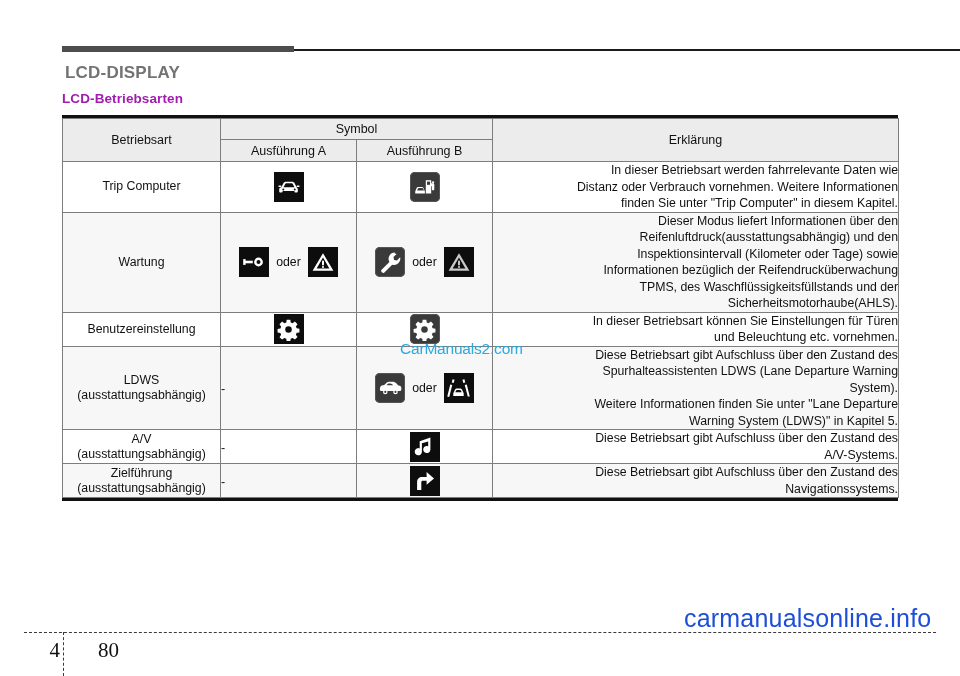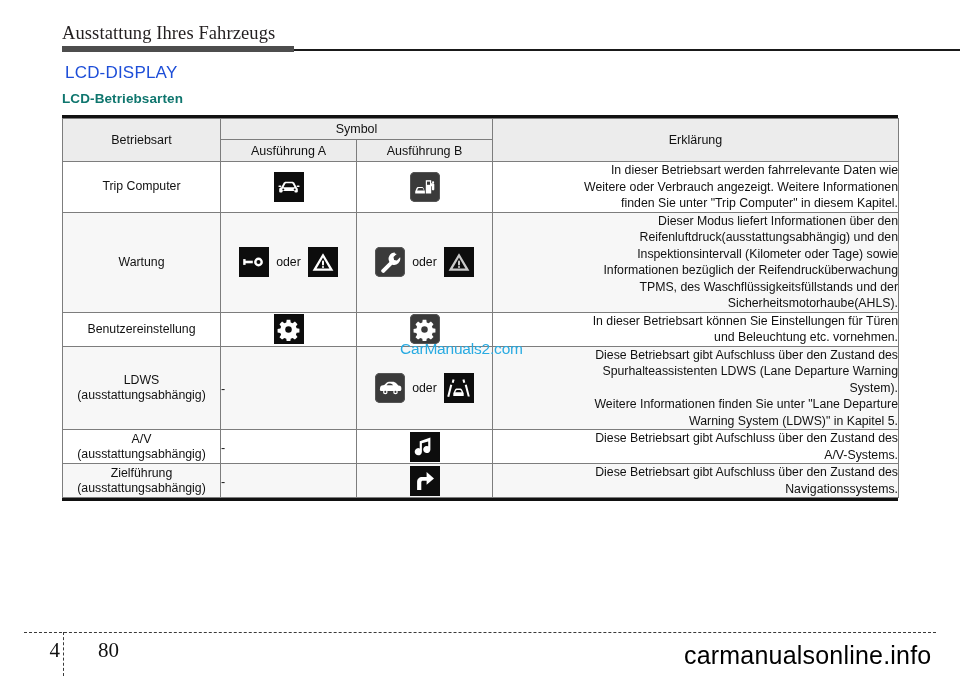--- a/index.html
+++ b/index.html
@@ -52,31 +52,31 @@
     height: 2px;
     background: #1a1a1a;
   }
 
   
   .h1 {
     position: absolute;
     left: 65px;
     top: 63px;
     font-size: 17px;
-    font-weight: normal;
-    color: #1d4ed8;
+    font-weight: bold;
+    color: #737373;
     letter-spacing: .2px;
   }
   .h2 {
     position: absolute;
     left: 62px;
     top: 91px;
     font-size: 13.5px;
     font-weight: bold;
-    color: #0f766e;
+    color: #a21caf;
     letter-spacing: .1px;
   }
 
   
   .tbl-wrap {
     position: absolute;
     left: 62px;
     top: 118px;
     width: 836px;
   }
@@ -219,23 +219,23 @@
     left: 70px;
     top: 638px;
     font-family: "Liberation Serif", serif;
     font-size: 21px;
     color: #111;
     margin-left: 28px;
   }
   .wm-bottom {
     position: absolute;
     left: 684px;
-    top: 641px;
+    top: 604px;
     font-size: 25px;
-    color: #000000;
+    color: #1d4ed8;
     letter-spacing: .2px;
     white-space: nowrap;
   }
   .wm-table {
     position: absolute;
     left: 400px;
     top: 340px;
     font-size: 15.5px;
     font-weight: normal;
     color: #29abe2;
@@ -244,21 +244,20 @@
     pointer-events: none;
     z-index: 5;
   }
 </style>
 </head>
 <body>
 
 <div class="page">
 
   <div class="runhead">
-    <div class="runhead-text">Ausstattung Ihres Fahrzeugs</div>
     <div class="runhead-thick"></div>
     <div class="runhead-thin"></div>
   </div>
 
   <div class="h1">LCD-DISPLAY</div>
   <div class="h2">LCD-Betriebsarten</div>
 
   <div class="tbl-wrap">
     <div class="top-rule"></div>
     <table class="lcd">
@@ -306,21 +305,21 @@
                   <rect x="12.8" y="5.2" width="5.4" height="13.3" fill="#fff"></rect>
                   <rect x="14" y="6.6" width="3" height="3.2" fill="#3a3a3a"></rect>
                   <path fill="#fff" d="M19 8.3h1.1c.7 0 1.2.6 1.2 1.3v4.7c0 .7-.5 1.2-1.2 1.2s-1.2-.5-1.2-1.2v-3h-.9V8.3Z"></path>
                   <circle cx="20.1" cy="7.3" r="1.1" fill="#fff"></circle>
                 </svg>
               </span>
             </div>
           </td>
           <td class="c-desc">
             <div>In dieser Betriebsart werden fahrrelevante Daten wie</div>
-            <div>Weitere oder Verbrauch angezeigt. Weitere Informationen</div>
+            <div>Distanz oder Verbrauch vornehmen. Weitere Informationen</div>
             <div>finden Sie unter "Trip Computer" in diesem Kapitel.</div>
           </td>
         </tr>
 
         <tr class="row-b">
           <td class="c-mode">
             <div>Wartung</div>
           </td>
           <td class="c-sym">
             <div class="sym-group">

